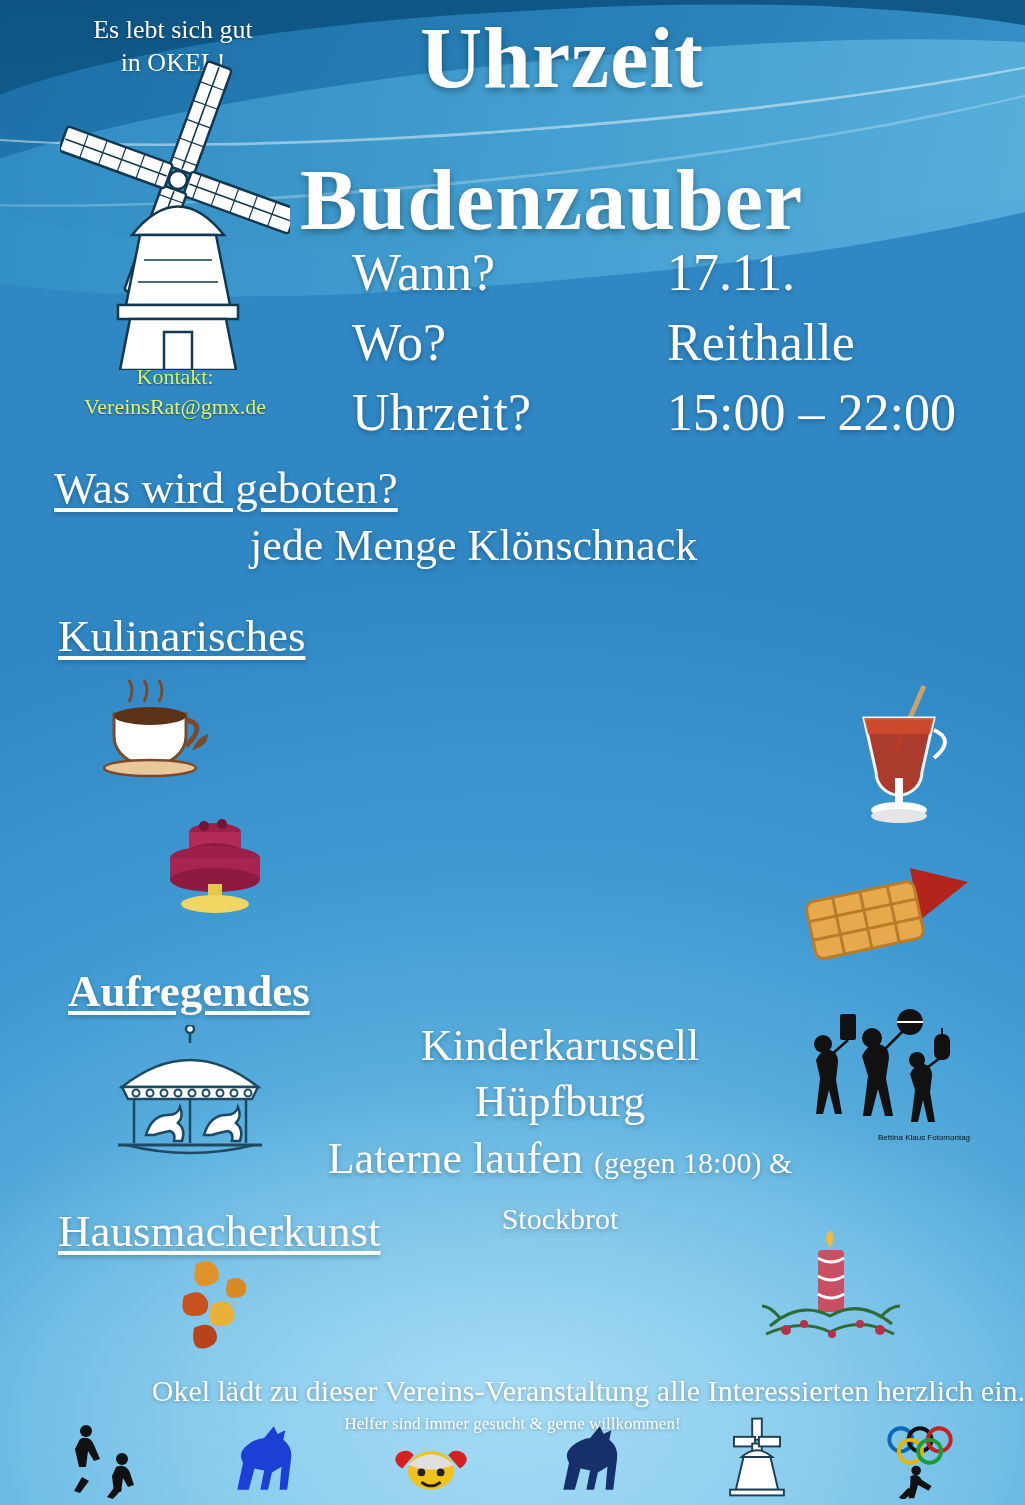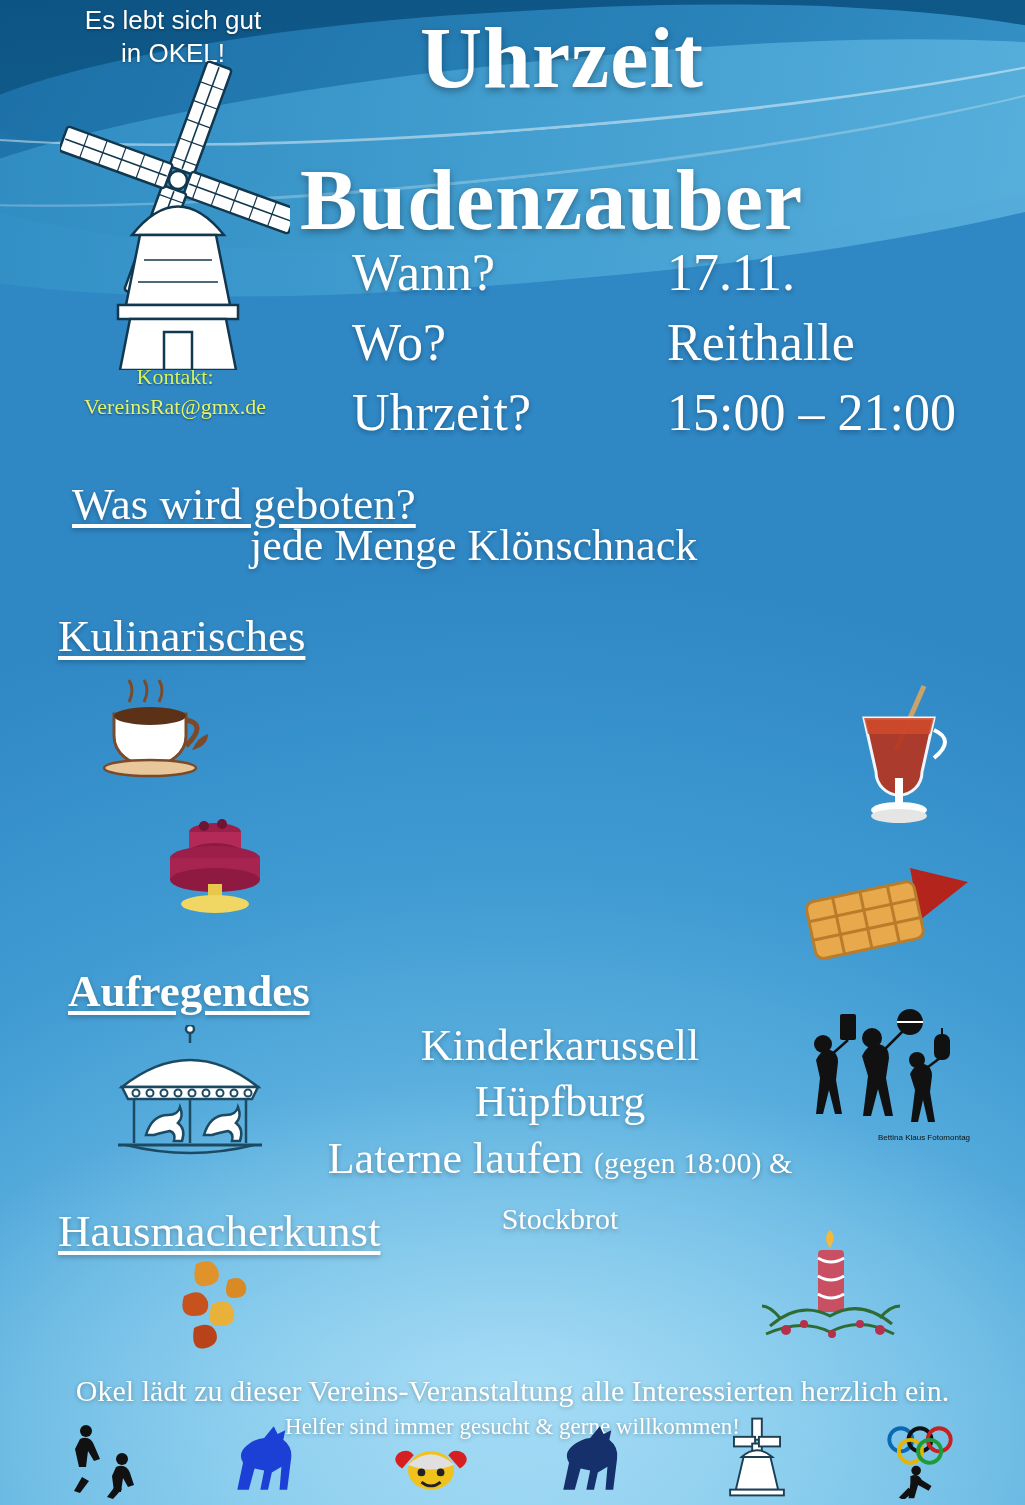--- a/index.html
+++ b/index.html
@@ -67,27 +67,27 @@
     left: 50%; top: 92%;
     width: 1500px; height: 700px;
     transform: translate(-50%, -50%);
     background: radial-gradient(ellipse at center, rgba(200,238,255,.55) 0%, rgba(200,238,255,0) 62%);
     pointer-events: none;
   }
 
   
   .slogan {
     position: absolute;
-    left: 48px; top: 4px;
+    left: 48px; top: 14px;
     width: 250px;
     text-align: center;
     color: #ffffff;
     font-size: 26px;
     line-height: 1.25;
-    font-family: Liberation Sans, sans-serif;
+    font-family: Liberation Serif, serif;
     text-shadow: 0 1px 3px rgba(0,0,0,.35);
   }
   .mill-wrap {
     position: absolute;
     left: 60px; top: 60px;
     width: 230px; height: 310px;
   }
   .kontakt {
     position: absolute;
     left: 45px; top: 362px;
@@ -153,31 +153,31 @@
     line-height: 1.28;
     text-shadow: 0 2px 5px rgba(0,0,0,.28);
   }
   .lines.center { text-align: center; }
   .small-inline { font-size: 30px; }
 
   
   .footer1 {
     position: absolute;
     left: 0; right: 0; top: 1374px;
-    text-align: center;
+    text-align: right;
     color: #fff;
     font-size: 30px;
     text-shadow: 0 1px 4px rgba(0,0,0,.3);
   }
   .footer2 {
     position: absolute;
     left: 0; right: 0; top: 1414px;
     text-align: center;
     color: #fff;
-    font-size: 23px;
+    font-size: 17px;
     text-shadow: 0 1px 4px rgba(0,0,0,.3);
   }
   .logos {
     position: absolute;
     left: 0; right: 0; bottom: 4px;
     height: 86px;
     display: flex;
     justify-content: space-around;
     align-items: flex-end;
     padding: 0 24px 2px 24px;
@@ -274,25 +274,25 @@
     <div class="facts-row">
       <div class="facts-q">Wann?</div>
       <div class="facts-a">17.11.</div>
     </div>
     <div class="facts-row">
       <div class="facts-q">Wo?</div>
       <div class="facts-a">Reithalle</div>
     </div>
     <div class="facts-row">
       <div class="facts-q">Uhrzeit?</div>
-      <div class="facts-a">15:00 – 21:00</div>
-    </div>
-  </div>
-
-  <div class="sec-head" style="left:72px; top:462px;margin-top:16px;">Was wird geboten?</div>
+      <div class="facts-a">15:00 – 22:00</div>
+    </div>
+  </div>
+
+  <div class="sec-head" style="left:54px; top:462px;">Was wird geboten?</div>
   <div class="lines" style="left:250px; top:518px;">jede Menge Klönschnack</div>
 
   <div class="sec-head" style="left:58px; top:610px;">Kulinarisches</div>
 
   <div class="ic" style="left:96px; top:672px;">
     <svg viewBox="0 0 120 110" width="120" height="110">
       <g fill="none" stroke="#7a4a2a" stroke-width="3">
         <path d="M33,30 q6,-12 0,-22"></path>
           <path d="M48,30 q6,-12 0,-22"></path>
           <path d="M63,30 q6,-12 0,-22"></path>

